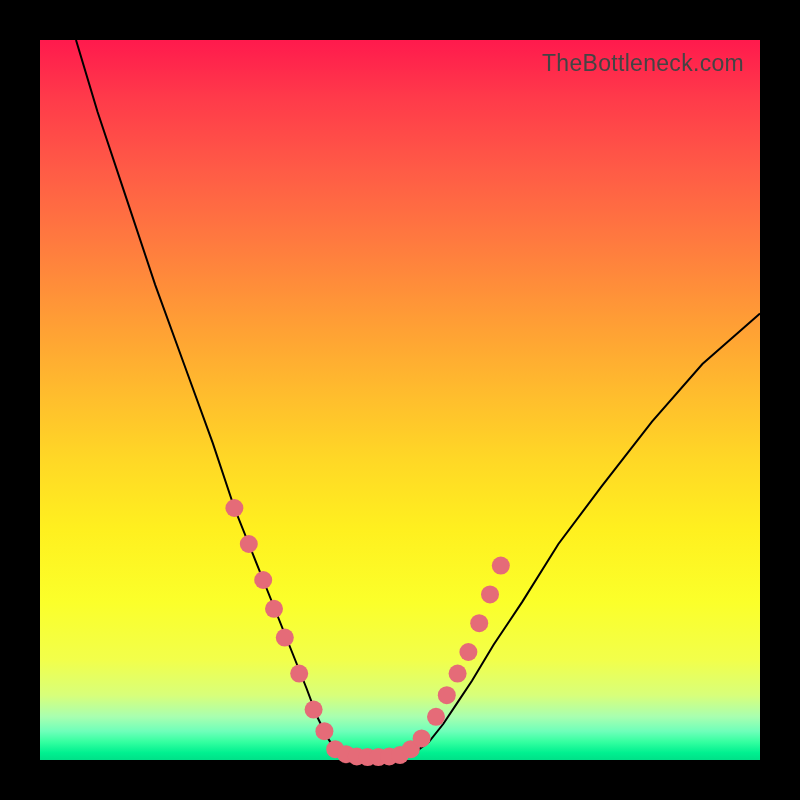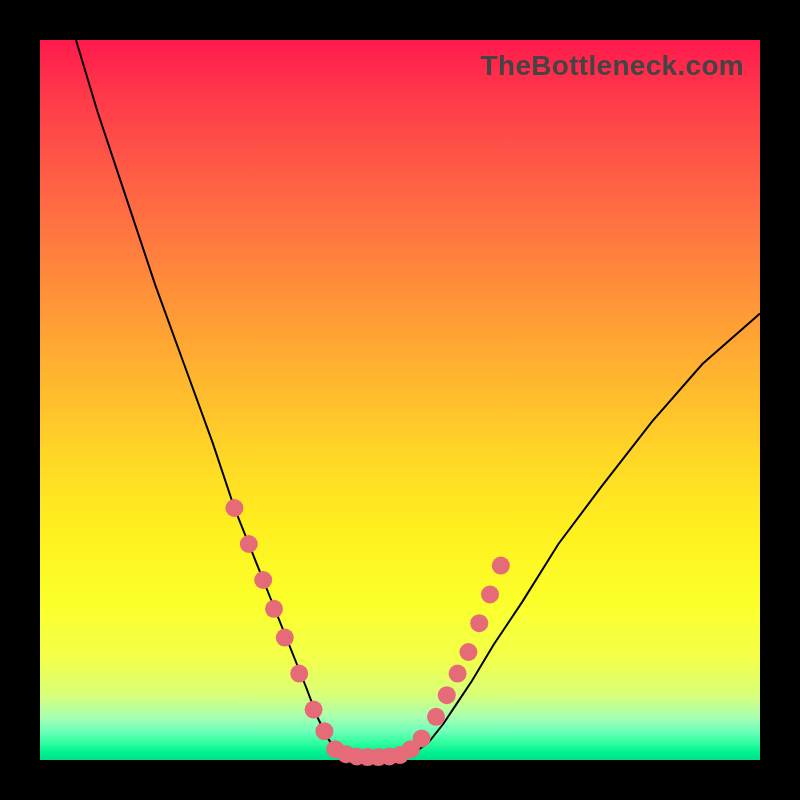--- a/index.html
+++ b/index.html
@@ -42,22 +42,22 @@
       #34ffa0 97.5%,
       #00f090 99%,
       #00e088 100%
     );
   }
   .top-right-label {
     position: absolute;
     top: 10px;
     right: 16px;
     color: #444;
-    font-size: 28px;
-    font-weight: 700;
+    font-size: 23px;
+    font-weight: 400;
     letter-spacing: 0.3px;
   }
   svg.curve {
     position: absolute;
     left: 0;
     top: 0;
     width: 720px;
     height: 720px;
     overflow: visible;
   }

